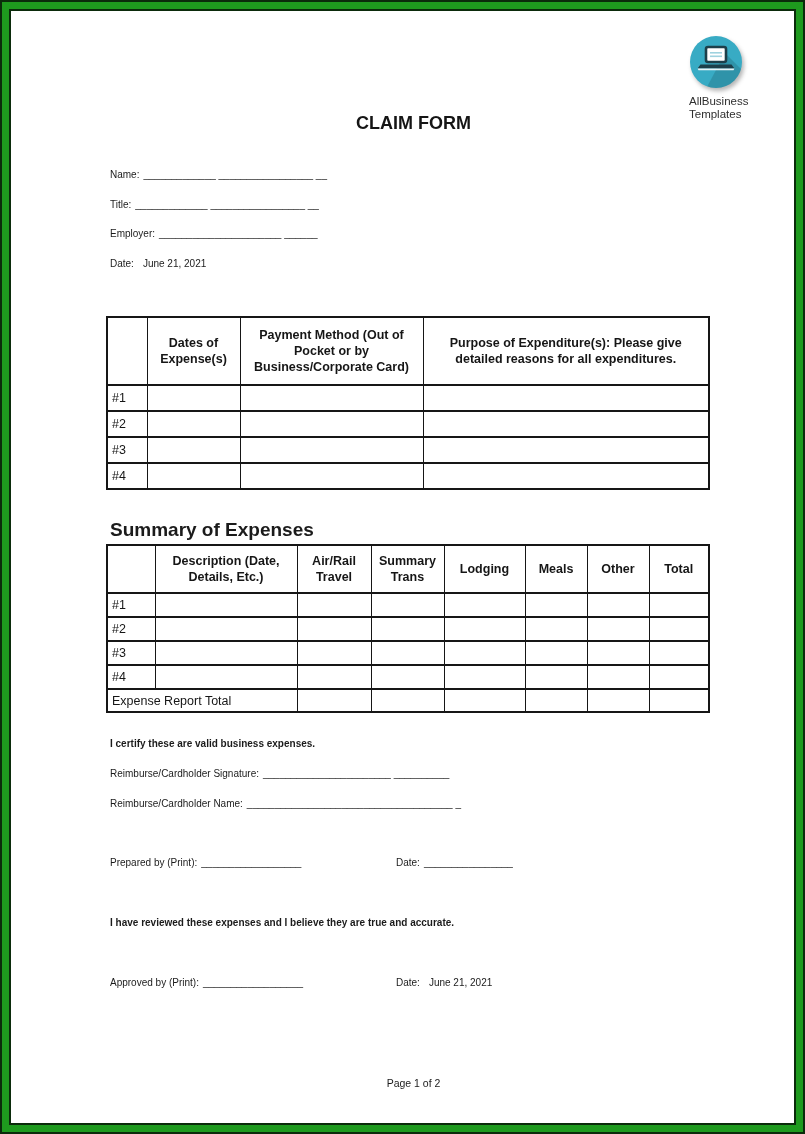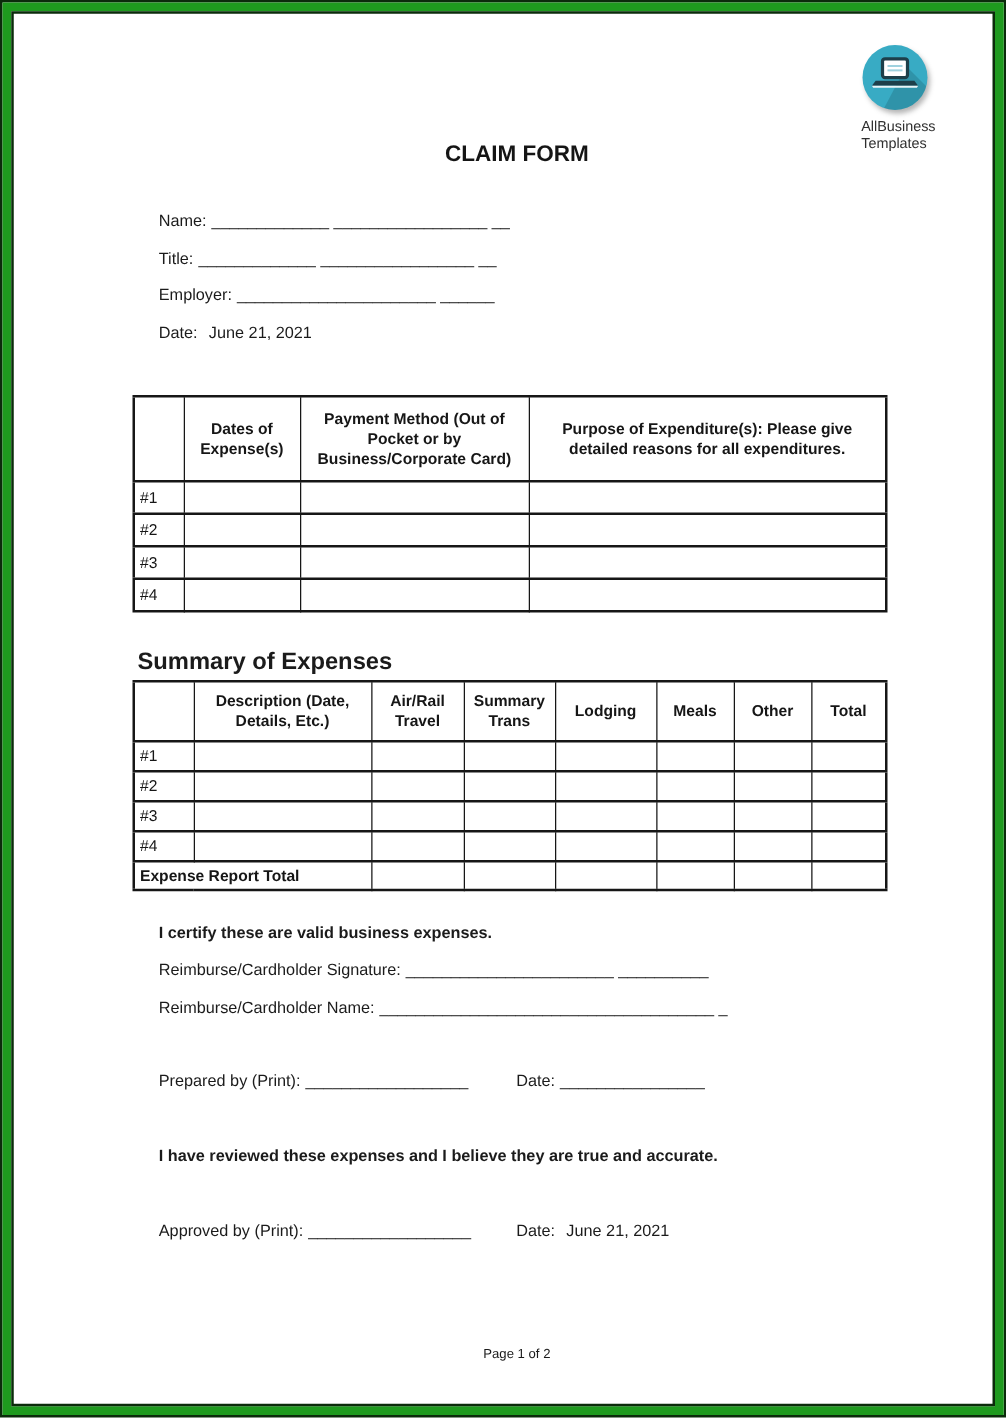--- a/index.html
+++ b/index.html
@@ -30,21 +30,21 @@
   .logo { top: 24px; left: 678px; width: 80px; text-align: left; }
   .logo svg { filter: drop-shadow(2px 3px 2px rgba(90,90,90,0.45)); }
   .logo-text { font-size: 11.5px; line-height: 13px; color: #2f2f2f; margin-top: 2px; }
 
   .doc-title {
     top: 102px; left: 0; width: 805px;
     text-align: center;
     font-size: 18px; font-weight: bold; color: #151515;
   }
 
-  .line { left: 99px; font-size: 13px; white-space: nowrap; margin-left: 17px; }
+  .line { left: 99px; font-size: 10px; white-space: nowrap; }
   .line .lbl { color: #1b1b1b; }
   .line .blank { color: #1b1b1b; margin-left: 4px; }
   .line .val { margin-left: 9px; }
 
   table {
     border-collapse: collapse;
     table-layout: fixed;
     font-size: 12.5px;
     color: #161616;
   }
@@ -57,21 +57,21 @@
   }
   td { padding: 0 4px; vertical-align: middle; }
   .expense-table { left: 95px; top: 305px; width: 602px; }
   .expense-table .hdr-row { height: 68px; }
   .expense-table .body-row { height: 26px; }
   .summary-heading { left: 99px; top: 508px; font-size: 19px; font-weight: bold; }
   .summary-table { left: 95px; top: 533px; width: 602px; }
   .summary-table .hdr-row { height: 48px; }
   .summary-table .body-row { height: 24px; }
   .summary-table .total-row { height: 23px; }
-  .total-label-cell { text-align: left; font-weight: bold; }
+  .total-label-cell { text-align: left; font-weight: normal; }
 
   .bold-stmt { font-weight: bold; }
   .footer {
     top: 1066px; left: 0; width: 805px;
     text-align: center; font-size: 10.5px; color: #1b1b1b;
   }
 </style>
 </head>
 <body>
 

